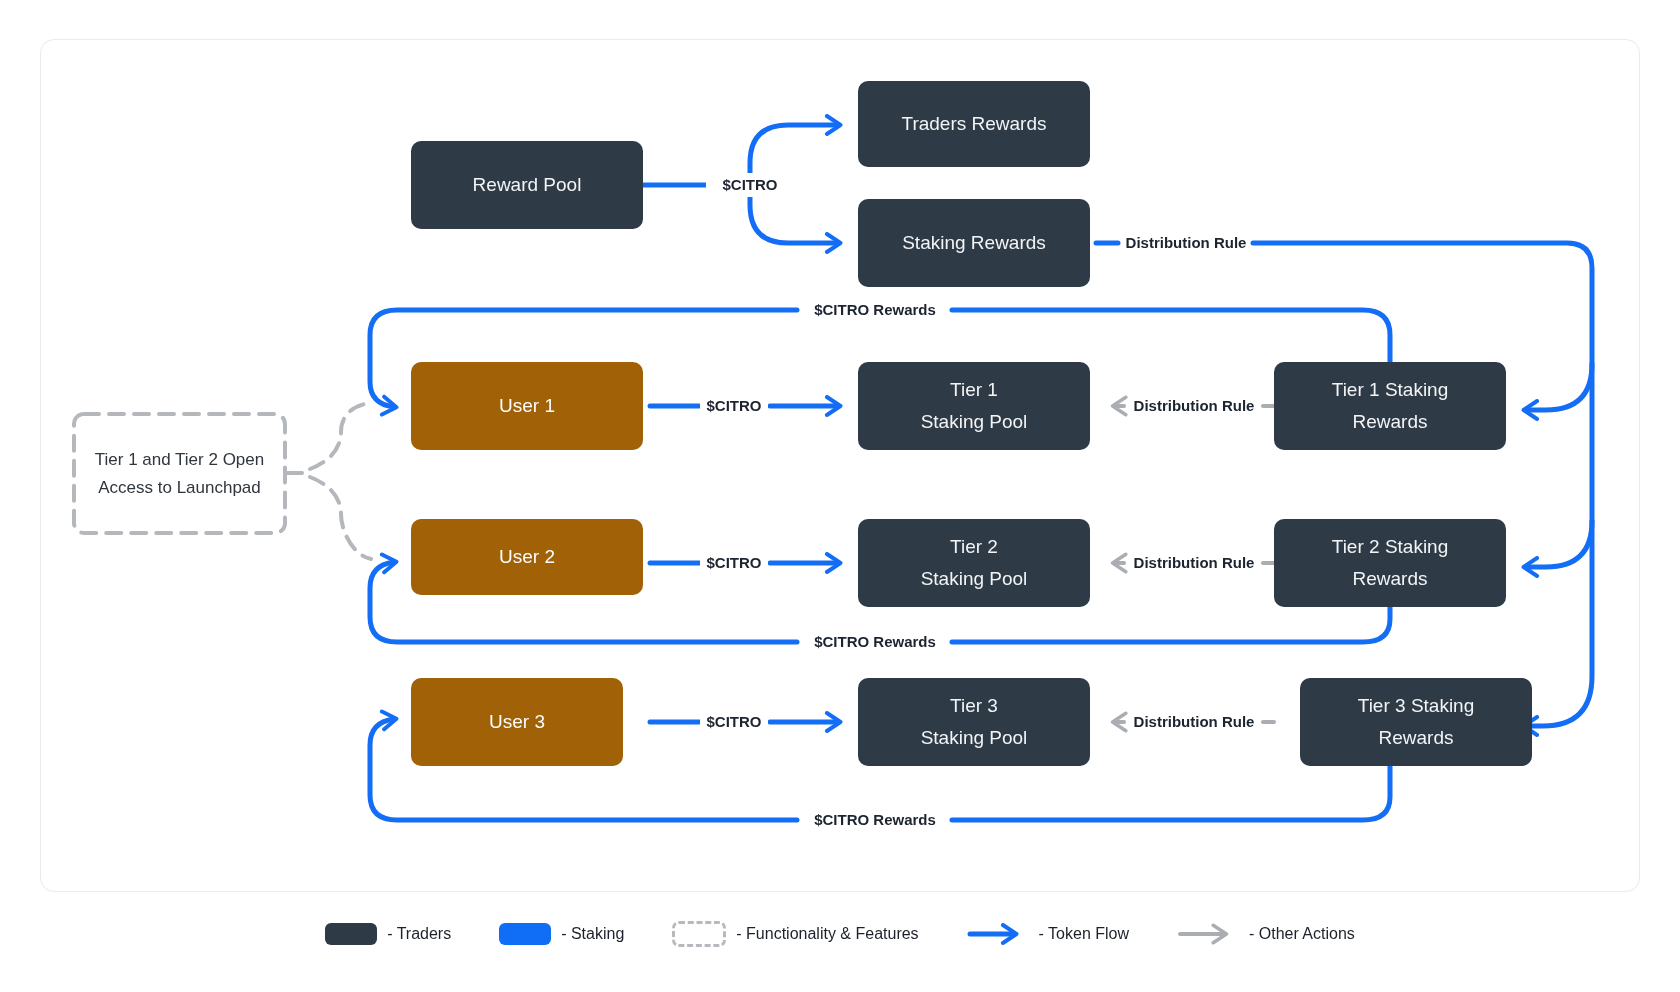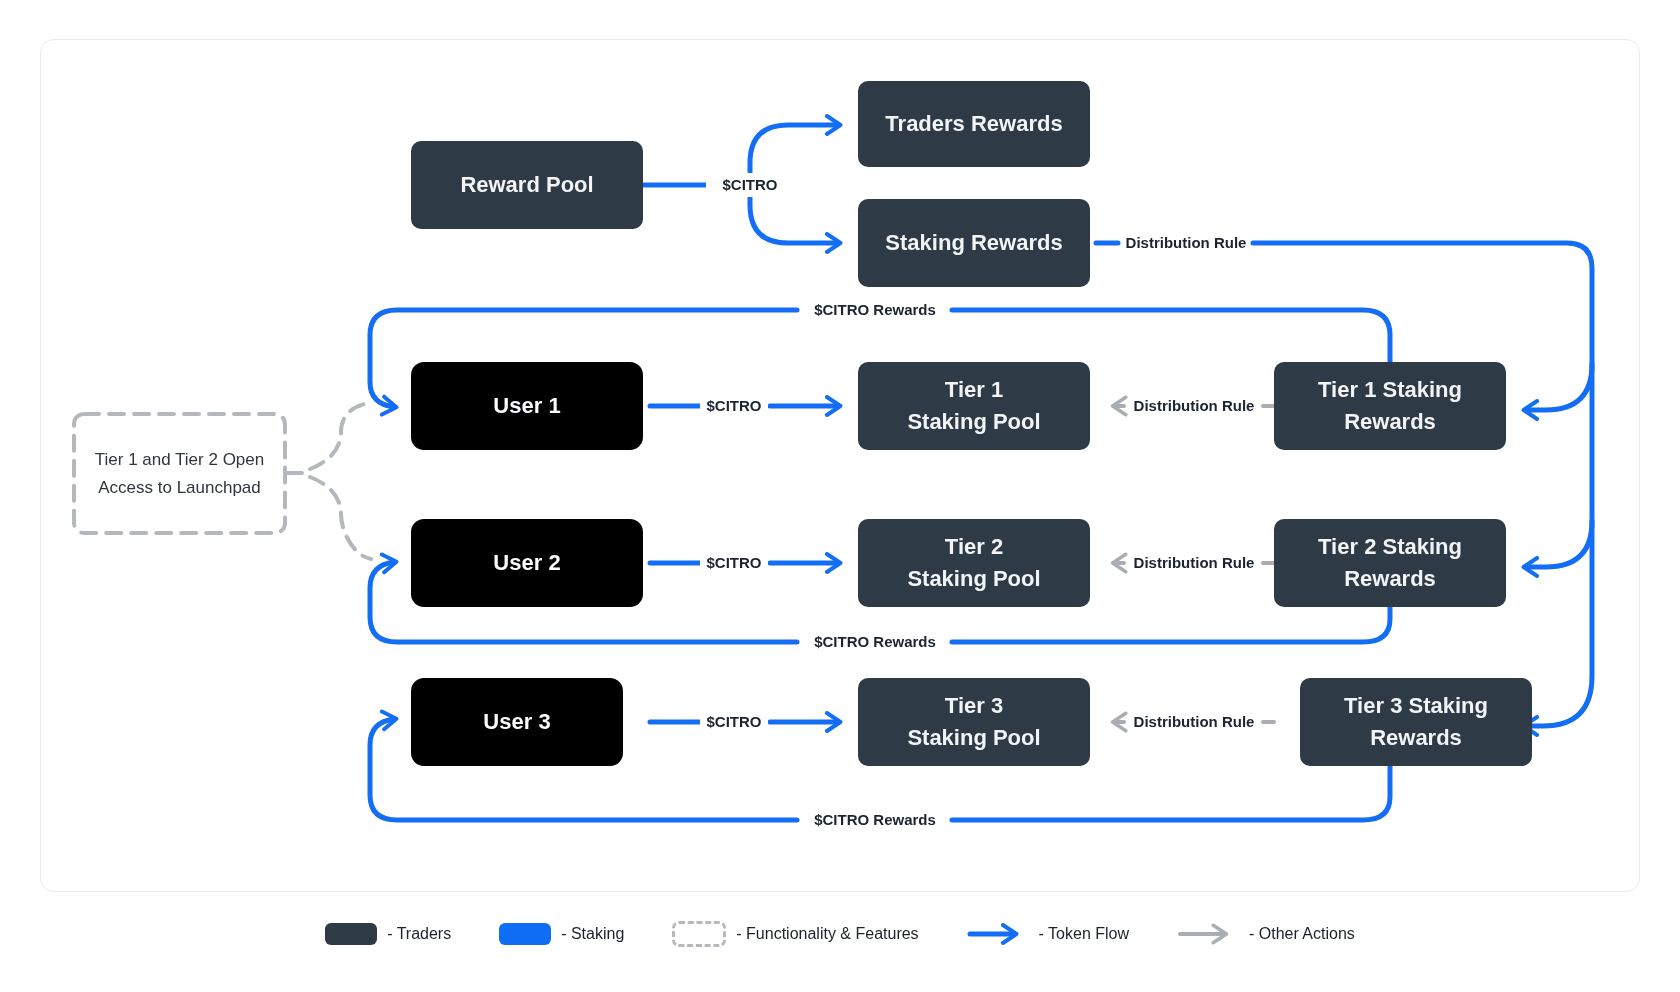--- a/index.html
+++ b/index.html
@@ -3,23 +3,23 @@
 <meta charset="utf-8">
 <style>
   html,body{margin:0;padding:0;background:#ffffff;}
   body{width:1680px;height:992px;position:relative;overflow:hidden;
        font-family:"Liberation Sans","DejaVu Sans",sans-serif;
        -webkit-font-smoothing:antialiased;}
   .card{position:absolute;left:40px;top:39px;width:1598px;height:851px;
         background:#ffffff;border:1.5px solid #e9ebee;border-radius:14px;}
   svg.wires{position:absolute;left:0;top:0;width:1680px;height:992px;pointer-events:none;}
   .node{position:absolute;display:flex;flex-direction:column;align-items:center;justify-content:center;
-        border-radius:10px;color:#f2f4f6;font-size:22px;font-weight:700;line-height:32px;text-align:center;}
+        border-radius:10px;color:#f2f4f6;font-size:19px;font-weight:400;line-height:32px;text-align:center;}
   .node.dark{background:#2e3a46;}
-  .node.blue{background:#000000;color:#fbfcfe;border-radius:13px;}
+  .node.blue{background:#a16207;color:#fbfcfe;}
   .edge-label{position:absolute;height:24px;line-height:24px;background:#ffffff;
               font-size:15px;font-weight:600;color:#1c2430;text-align:center;}
   .note-text{position:absolute;left:72px;top:412px;width:215px;height:123px;
              display:flex;flex-direction:column;align-items:center;justify-content:center;
              font-size:17px;font-weight:500;color:#30363e;line-height:28px;text-align:left;}
   .legend{position:absolute;left:0;top:921px;width:1680px;display:flex;
           justify-content:center;align-items:center;gap:48px;}
   .legend-item{display:flex;align-items:center;gap:10px;}
   .legend-label{font-size:16px;font-weight:500;color:#1c222b;white-space:nowrap;}
   .swatch{width:52px;height:22px;border-radius:6px;}
@@ -108,21 +108,21 @@
 </div>
 <div class="node dark" style="left:858px;top:362px;width:232px;height:88px;">
   <span>Tier 1</span>
   <span>Staking Pool</span>
 </div>
 <div class="node dark" style="left:1274px;top:362px;width:232px;height:88px;">
   <span>Tier 1 Staking</span>
   <span>Rewards</span>
 </div>
 
-<div class="node blue" style="left:411px;top:519px;width:232px;height:88px;text-align:right;">
+<div class="node blue" style="left:411px;top:519px;width:232px;height:76px;text-align:right;">
   <span>User 2</span>
 </div>
 <div class="node dark" style="left:858px;top:519px;width:232px;height:88px;">
   <span>Tier 2</span>
   <span>Staking Pool</span>
 </div>
 <div class="node dark" style="left:1274px;top:519px;width:232px;height:88px;">
   <span>Tier 2 Staking</span>
   <span>Rewards</span>
 </div>

